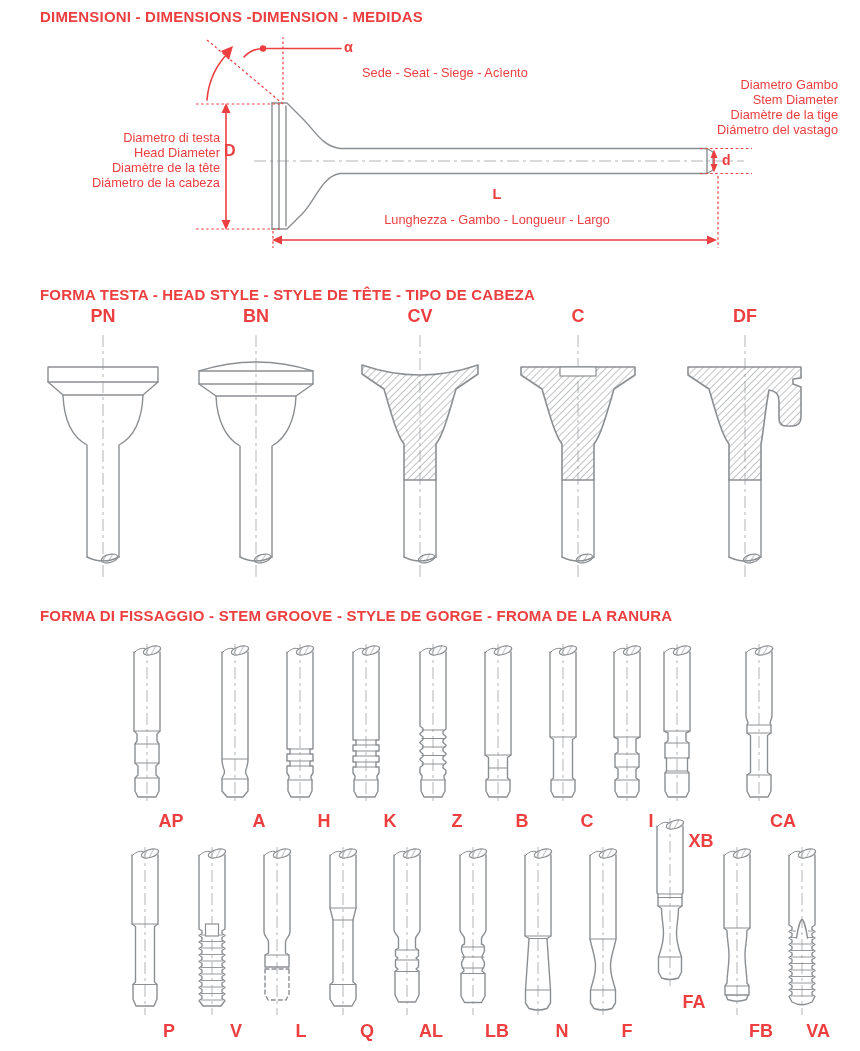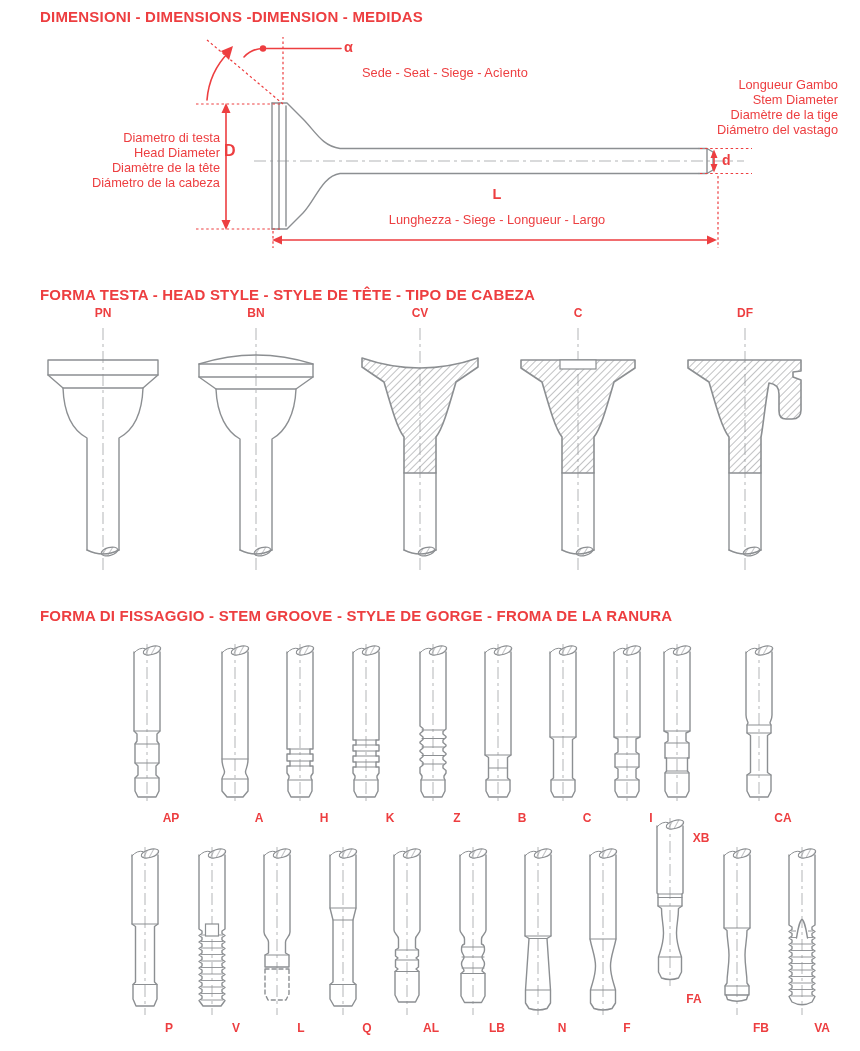--- a/index.html
+++ b/index.html
@@ -4,21 +4,21 @@
 <style>
   :root{ --red:#ED3E40; --gray:#8C8F92; }
   html,body{margin:0;padding:0;}
   body{width:860px;height:1051px;background:#ffffff;position:relative;overflow:hidden;
        font-family:"Liberation Sans",sans-serif;}
   .sec-title{position:absolute;left:40px;font-weight:bold;font-size:15px;color:var(--red);
              letter-spacing:.2px;white-space:nowrap;}
   .dim-text{position:absolute;color:var(--red);font-size:12.8px;line-height:15px;}
   .dim-sym{position:absolute;color:var(--red);font-weight:bold;font-size:15px;}
   .ta-r{text-align:right;} .ta-c{text-align:center;}
-  .code-label{color:var(--red);font-weight:bold;font-size:12px;text-align:center;white-space:nowrap;}
+  .code-label{color:var(--red);font-weight:bold;font-size:18px;text-align:center;white-space:nowrap;}
   .hs-col{position:absolute;width:150px;display:flex;flex-direction:column;align-items:center;}
   .hs-col .code-label{margin-bottom:2px;}
   .sg-col{position:absolute;width:56px;display:flex;flex-direction:column;align-items:center;}
   .sg-col .code-label{margin-top:4px;margin-left:48px;}
   svg{display:block;}
   .ol{fill:none;stroke:var(--gray);stroke-width:1.4;stroke-linejoin:round;stroke-linecap:round;}
   .ol2{fill:none;stroke:var(--gray);stroke-width:1;stroke-linejoin:round;stroke-linecap:round;}
   .thin{fill:none;stroke:var(--gray);stroke-width:.9;}
   .cl{fill:none;stroke:#b3b5b7;stroke-width:1;stroke-dasharray:12 4 3 4;}
   .hf{fill:url(#hatch);stroke:var(--gray);stroke-width:1.1;}
@@ -79,29 +79,29 @@
 
 <div class="dim-text ta-r" style="left:18px;top:130px;width:202px;">
   <div>Diametro di testa</div>
   <div>Head Diameter</div>
   <div>Diamètre de la tête</div>
   <div>Diámetro de la cabeza</div>
 </div>
 <div class="dim-sym" style="left:224px;top:142px;font-size:16px;">D</div>
 
 <div class="dim-text ta-r" style="left:598px;top:77px;width:240px;">
-  <div>Longueur Gambo</div>
+  <div>Diametro Gambo</div>
   <div>Stem Diameter</div>
   <div>Diamètre de la tige</div>
   <div>Diámetro del vastago</div>
 </div>
 <div class="dim-sym" style="left:722px;top:152px;font-size:14px;">d</div>
 
 <div class="dim-sym ta-c" style="left:482px;top:186px;width:30px;font-size:14.5px;">L</div>
-<div class="dim-text ta-c" style="left:347px;top:212px;width:300px;">Lunghezza - Siege - Longueur - Largo</div>
+<div class="dim-text ta-c" style="left:347px;top:212px;width:300px;">Lunghezza - Gambo - Longueur - Largo</div>
 
 <div class="sec-title" style="top:286px;">FORMA TESTA - HEAD STYLE - STYLE DE TÊTE - TIPO DE CABEZA</div>
 
 <div class="hs-col" style="left:28px;top:306px;">
   <div class="code-label">PN</div>
   <svg width="150" height="252" viewBox="0 0 150 252">
     <line class="cl" x1="75" y1="6" x2="75" y2="250"></line>
     <path class="ol" d="M20,38 H130 V53 H20 Z"></path>
     <path class="ol" d="M20,53 L35,66 H115 L130,53"></path>
     <path class="ol" d="M35,66 C36,93 46,109 59,116 V228 M115,66 C114,93 104,109 91,116 V228"></path>

